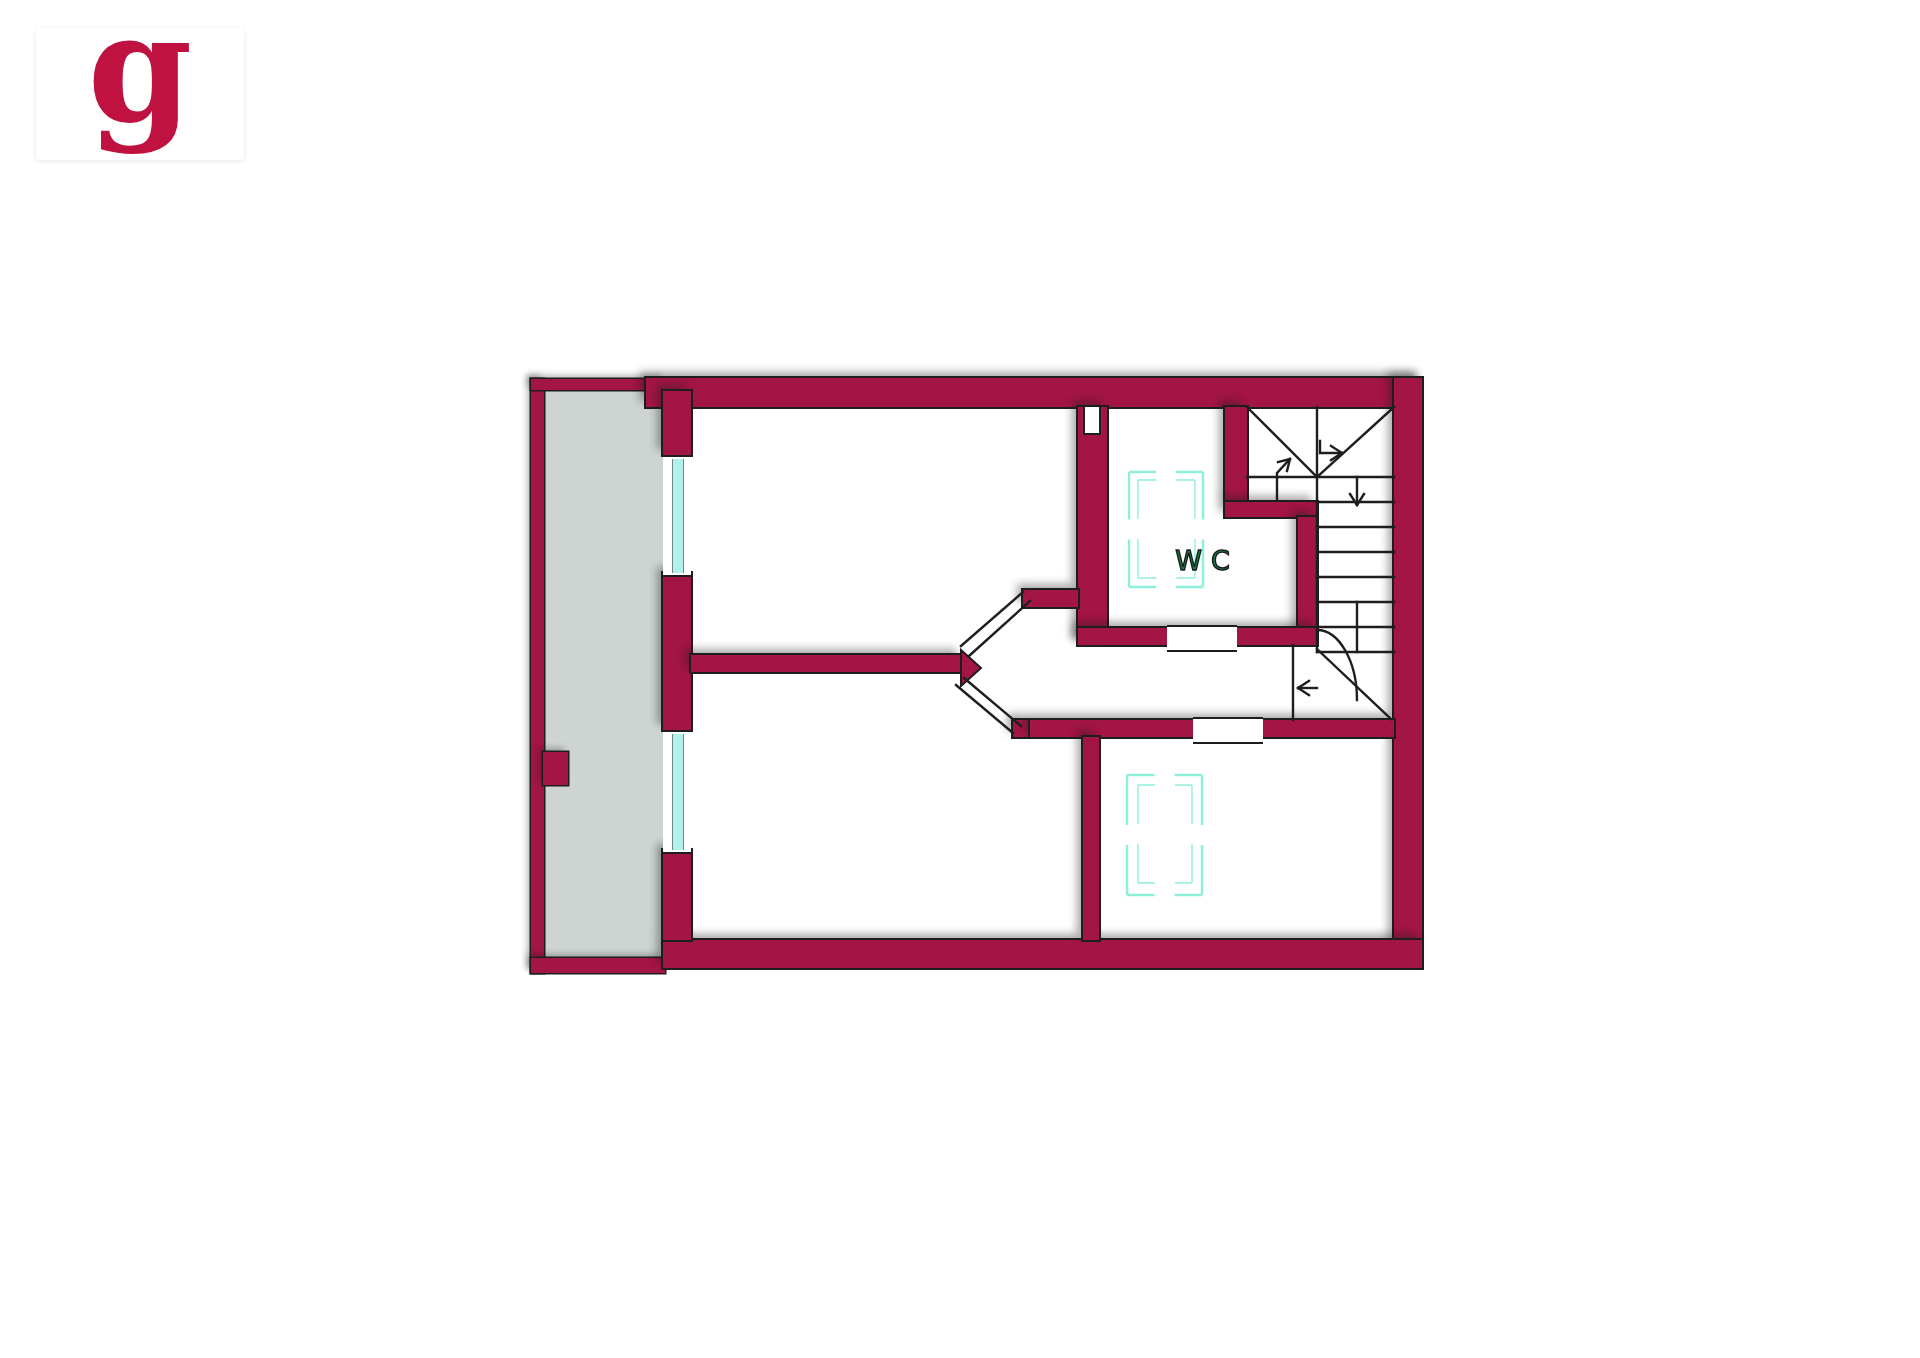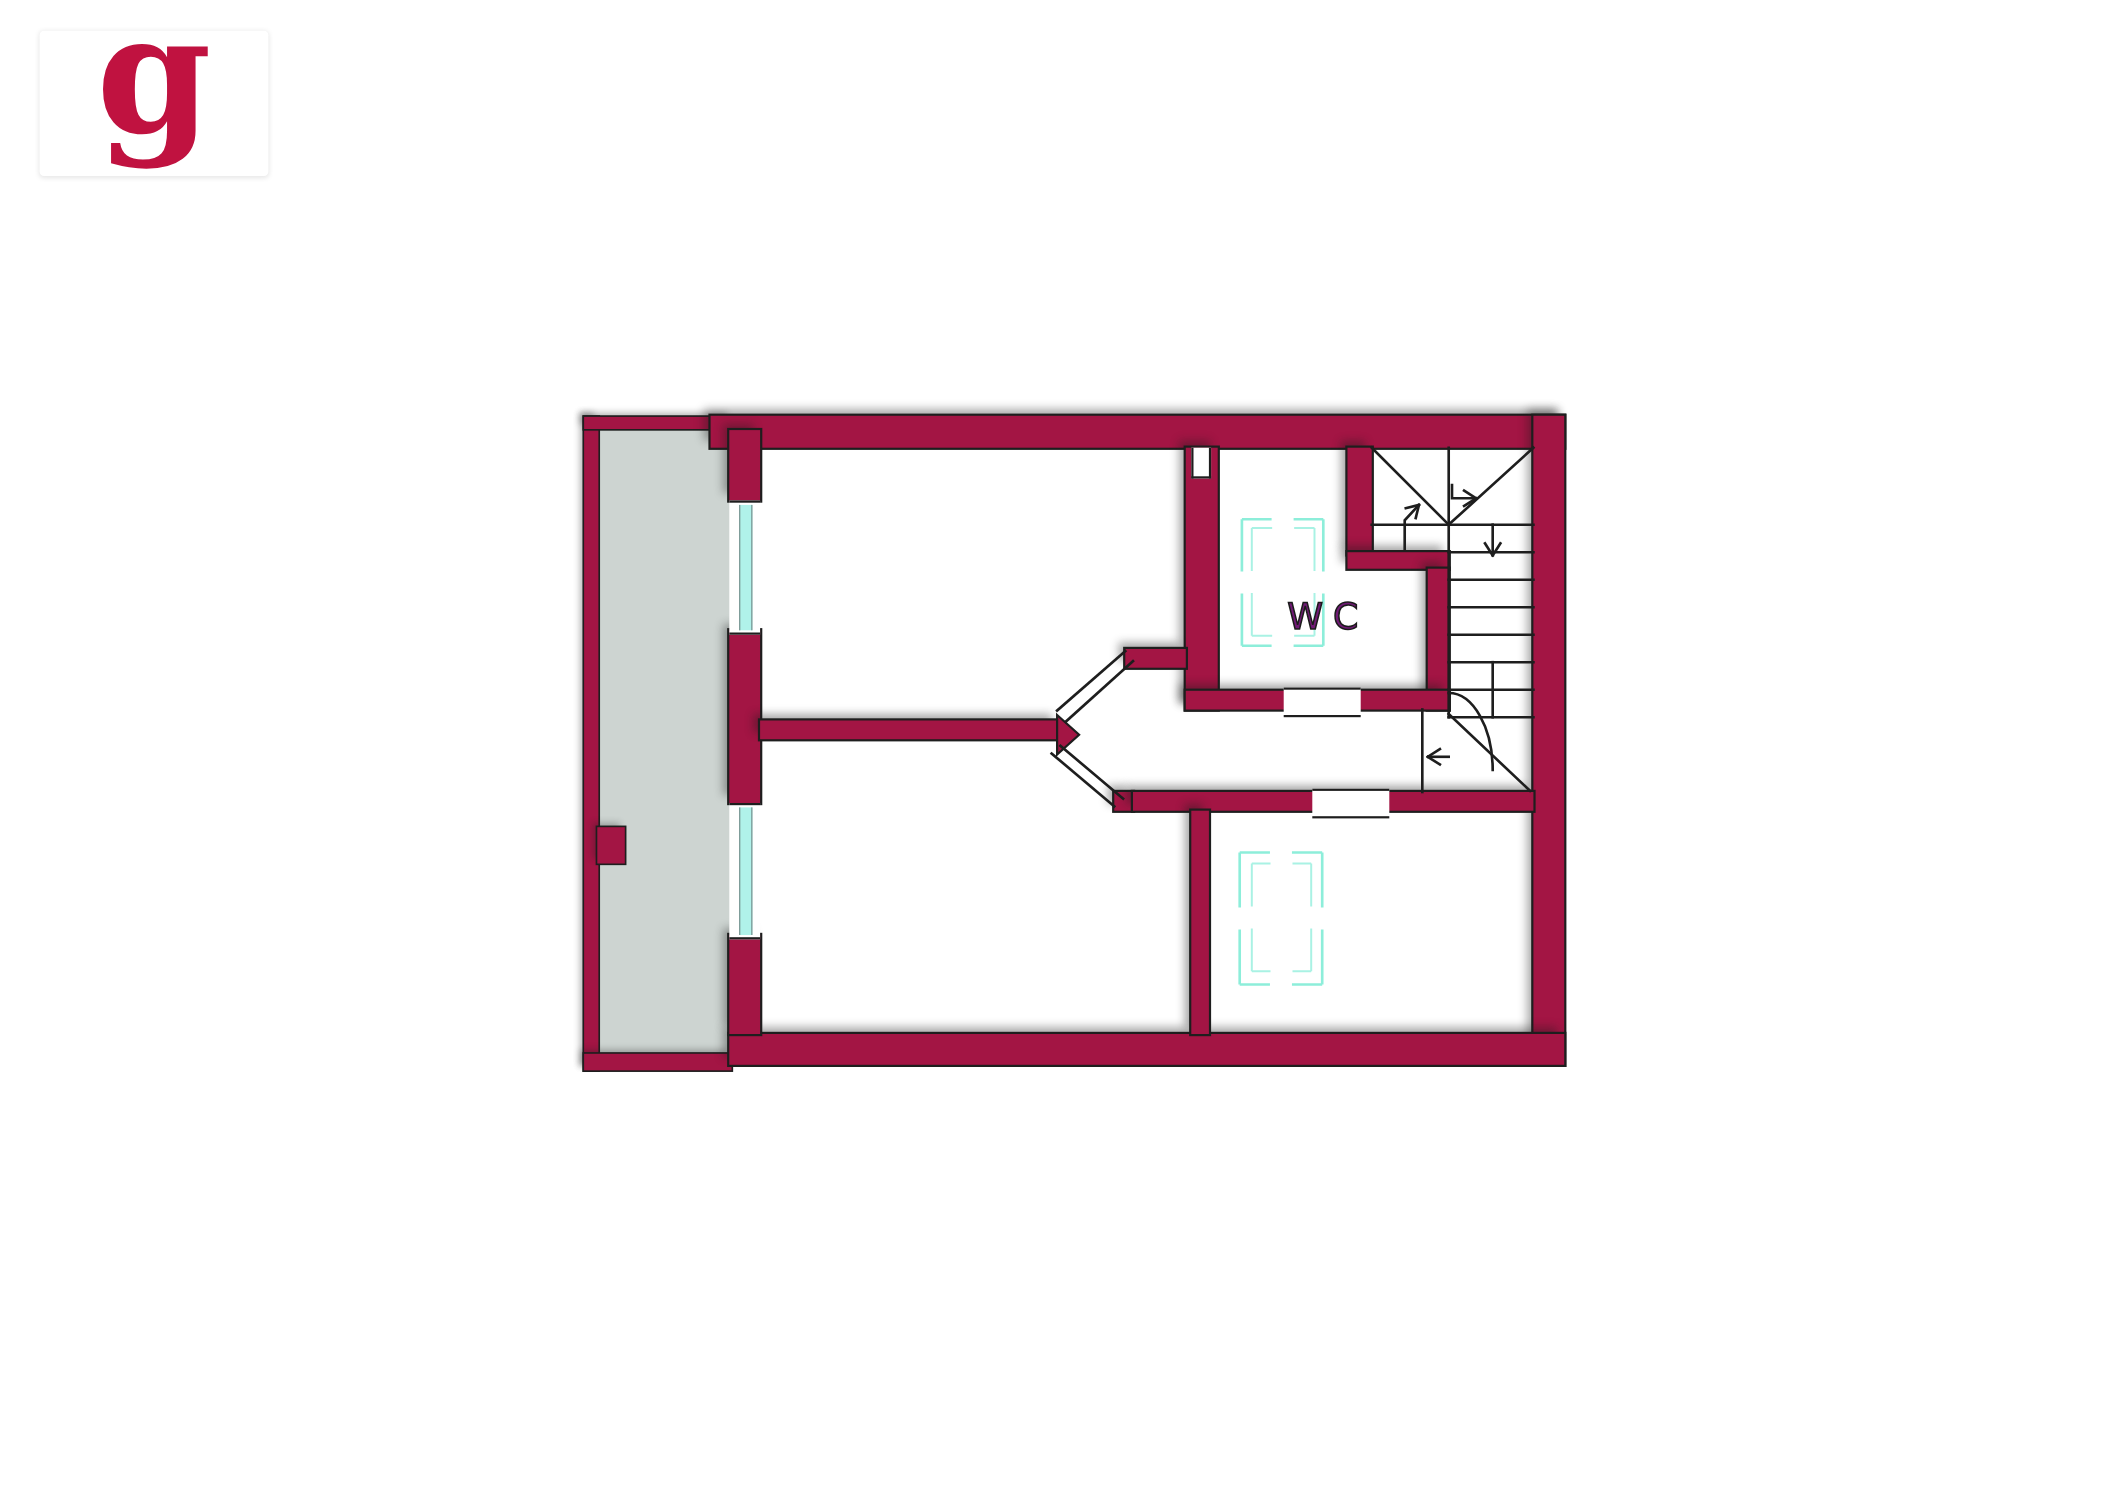--- a/index.html
+++ b/index.html
@@ -61,22 +61,22 @@
   }
   .wall-notch{
     position:absolute;left:1083px;top:407px;width:14px;height:26px;
     background:#ffffff;
     border:2px solid var(--line,#1e1e1e);border-top:none;
     z-index:5;
   }
   .wc-label{
     position:absolute;left:1168px;top:546px;width:78px;height:30px;
     z-index:7;
-    font-size:33px;letter-spacing:9px;
-    color:#701a75;
+    font-size:27px;letter-spacing:9px;
+    color:#15803d;
     -webkit-text-stroke:1.4px #1b1b1b;
     text-align:center;line-height:30px;
   }
   svg.overlay{position:absolute;left:0;top:0;z-index:6;}
   .ln{stroke:var(--line,#1e1e1e);stroke-width:2.4;fill:none;stroke-linecap:square;}
   .chev{fill:var(--wall,#a31544);stroke:var(--line,#1e1e1e);stroke-width:2;}
   .sym-o{stroke:var(--symbol,#8deeda);stroke-width:2.4;fill:none;}
   .sym-i{stroke:var(--symbol_inner,#a9f2e4);stroke-width:1.8;fill:none;}
 </style>
 </head>

